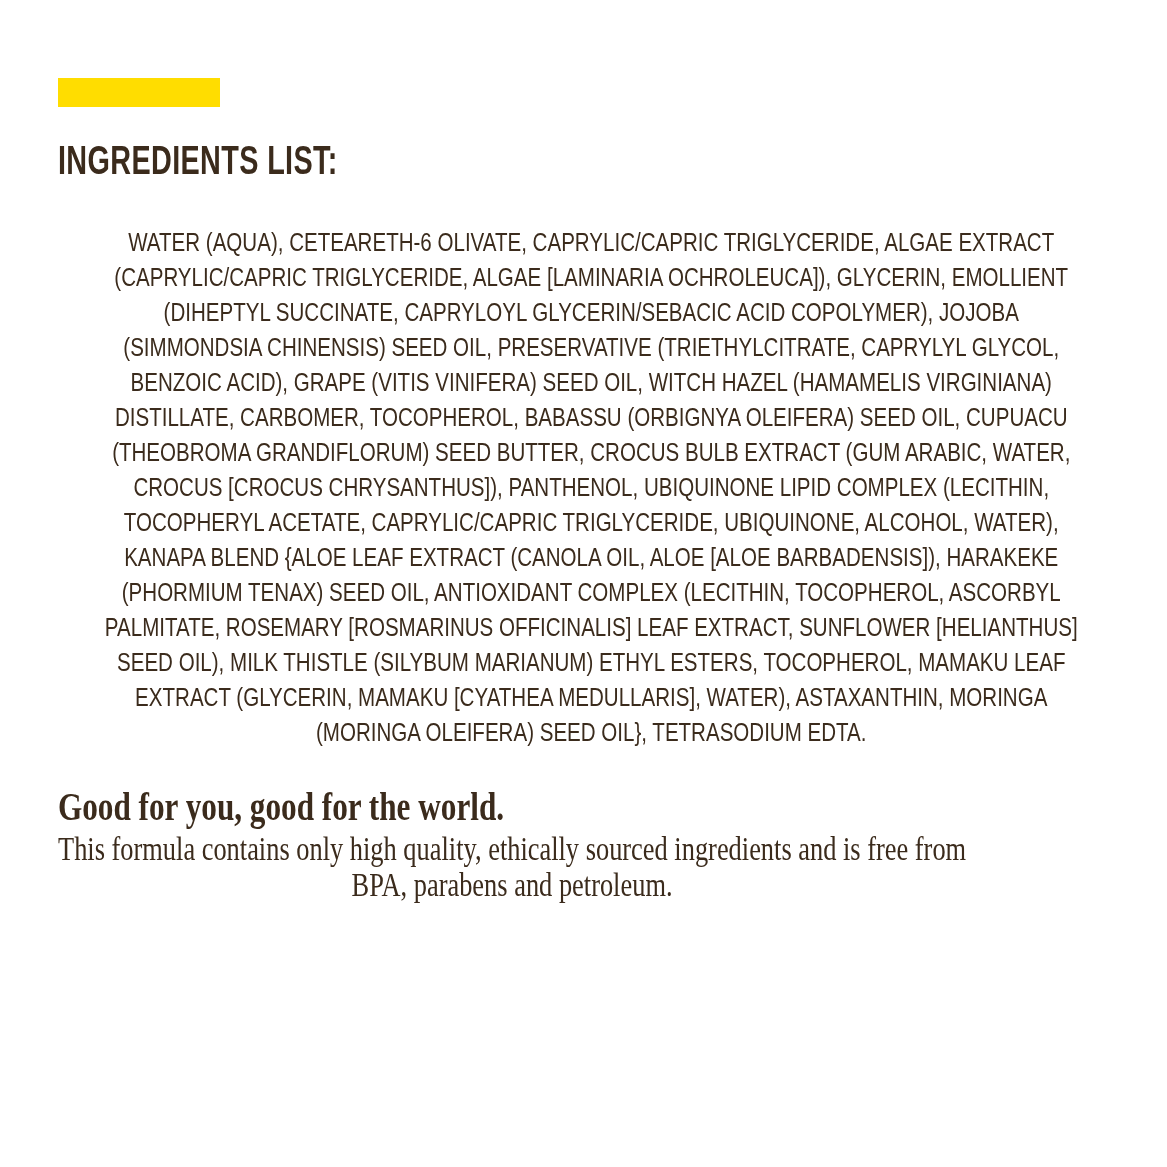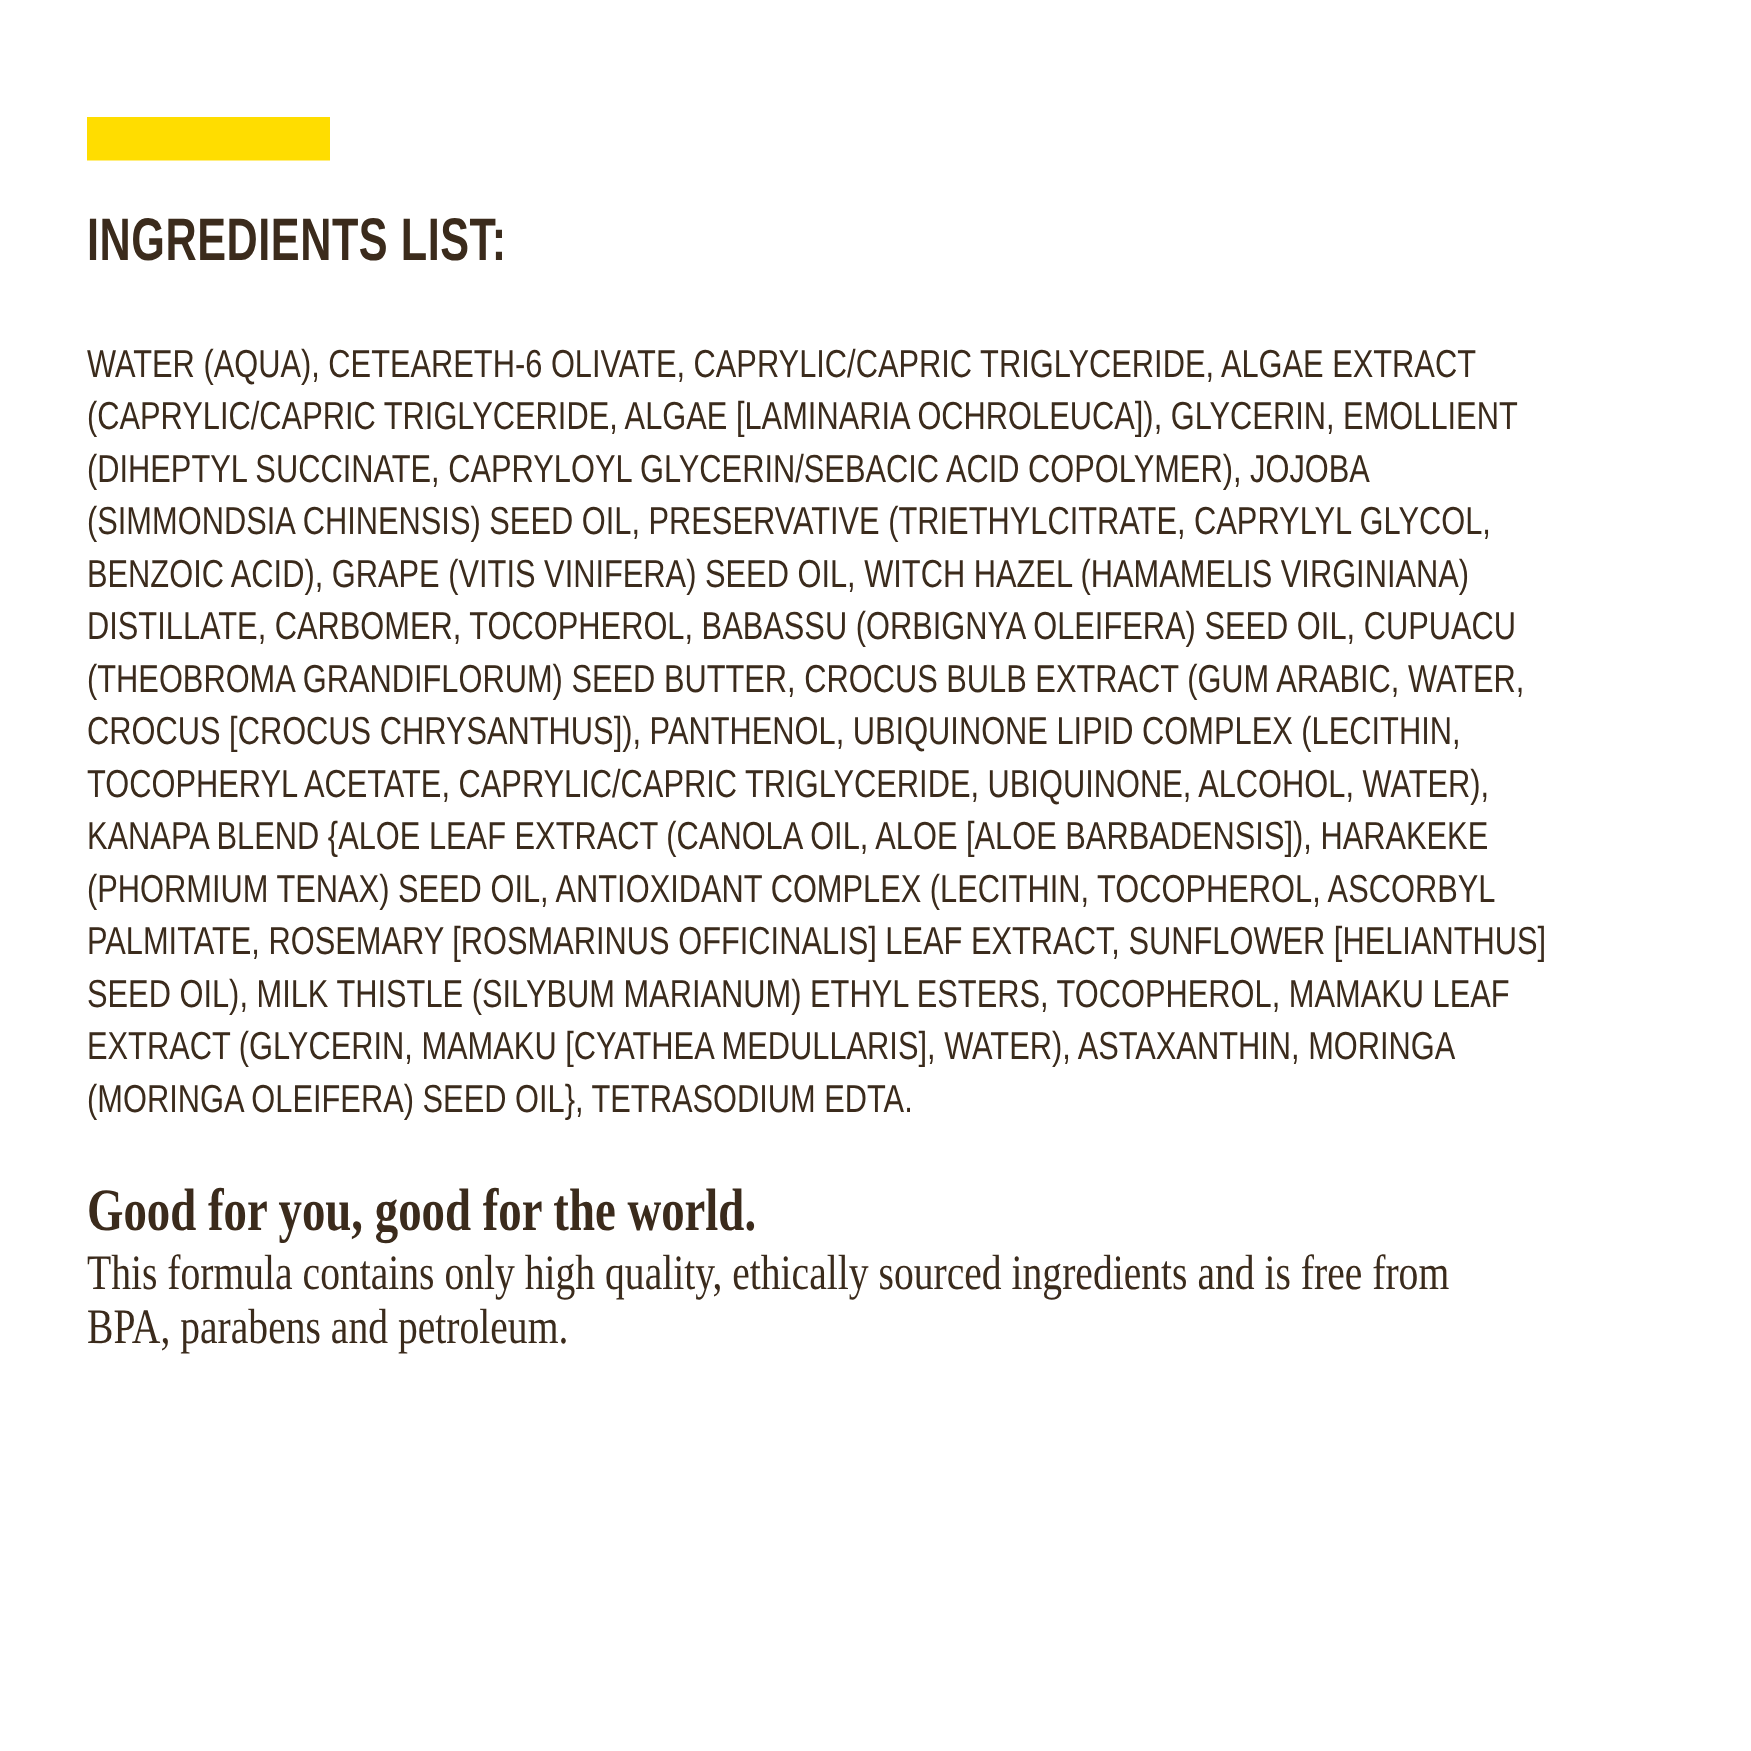--- a/index.html
+++ b/index.html
@@ -3,20 +3,21 @@
 <meta charset="utf-8">
 <style>
   html, body { margin: 0; padding: 0; background: #ffffff; }
   .page {
     position: relative;
     width: 1167px;
     height: 1060px;
     background: #ffffff;
     overflow: hidden;
     font-family: "Liberation Sans", sans-serif;
+    text-align: center;
   }
   .accent-bar {
     position: absolute;
     left: 58px;
     top: 78px;
     width: 162px;
     height: 29px;
     background: #FFDD00;
   }
   .ingredients-heading {

